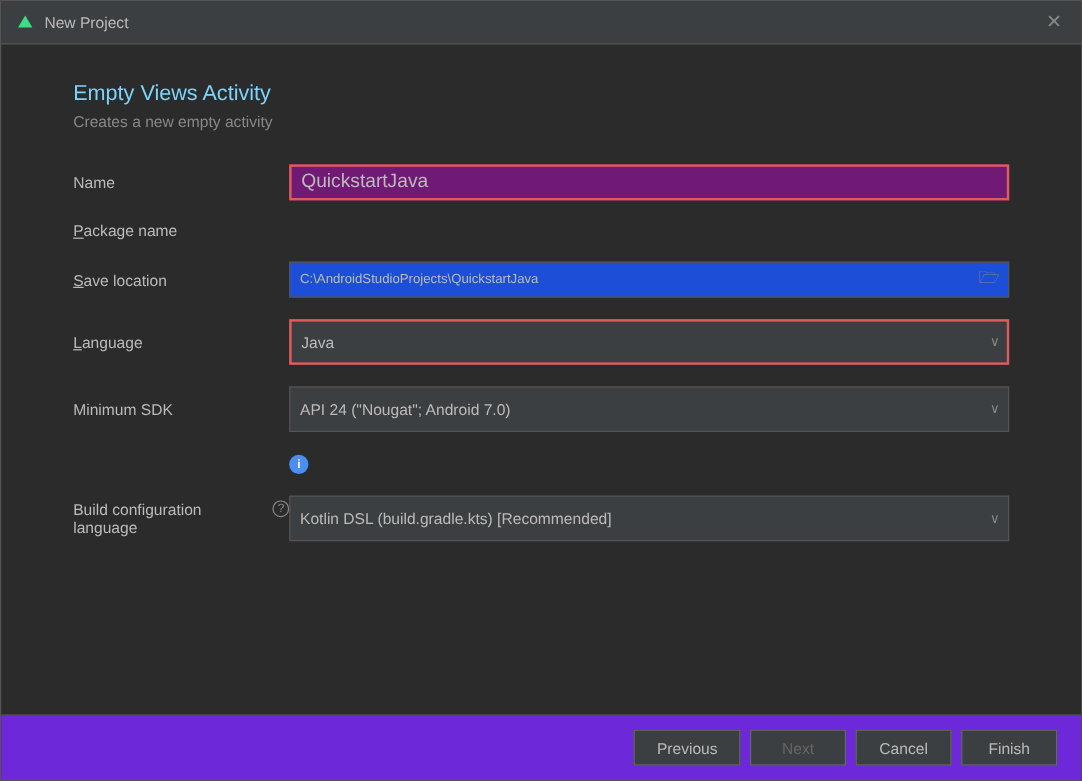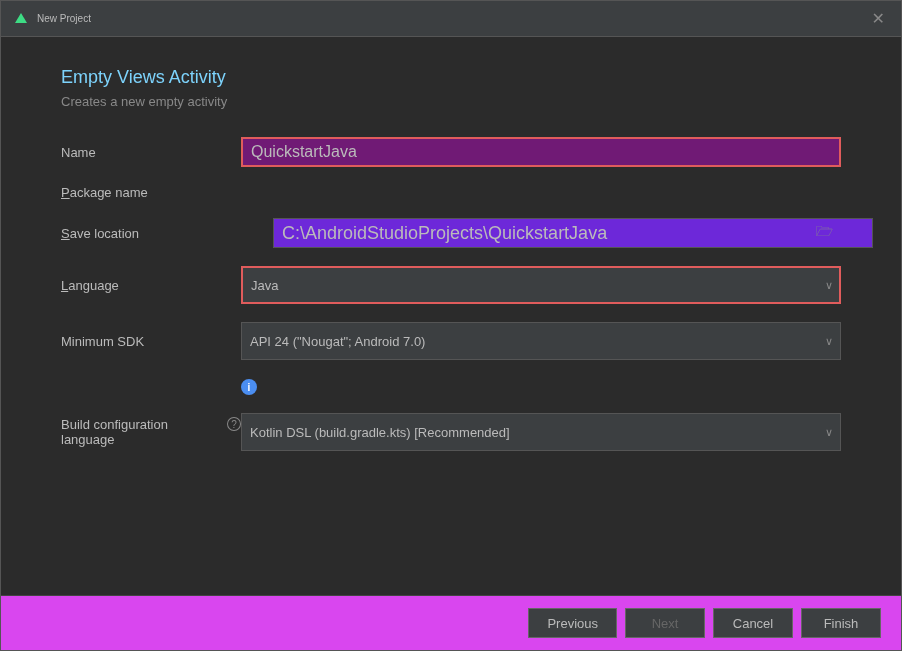--- a/index.html
+++ b/index.html
@@ -36,21 +36,21 @@
     }
 
     .title-bar-icon {
       width: 16px;
       height: 16px;
       margin-right: 8px;
     }
 
     .title-bar-text {
       color: #bbbbbb;
-      font-size: 10px;
+      font-size: 13px;
       flex: 1;
     }
 
     .title-bar-close {
       cursor: pointer;
       color: #888;
       font-size: 16px;
       line-height: 1;
       padding: 2px 4px;
     }
@@ -153,28 +153,27 @@
       padding: 0 2px;
     }
 
     .location-input-wrapper {
       position: relative;
       flex: 1;
     }
 
     .location-input {
       width: 100%;
-      background: #6d28d9;
+      background: #1d4ed8;
       border: 1px solid #555;
       color: #bbbbbb;
       padding: 5px 32px 5px 8px;
-      font-size: 18px;
+      font-size: 11px;
       outline: none;
       height: 30px;
-      margin-left: 32px;
     }
 
     .info-row {
       display: flex;
       align-items: flex-start;
       margin-left: 180px;
       margin-bottom: 18px;
       gap: 8px;
     }
 
@@ -230,21 +229,21 @@
       cursor: pointer;
     }
 
     .footer {
       display: flex;
       justify-content: flex-end;
       align-items: flex-start;
       padding: 12px 20px;
       border-top: 1px solid #444;
       gap: 8px;
-      background: #d946ef;
+      background: #6d28d9;
     }
 
     .btn {
       padding: 6px 18px;
       font-size: 13px;
       cursor: pointer;
       border: 1px solid #666;
       background: #3c3f41;
       color: #bbbbbb;
       min-width: 80px;

